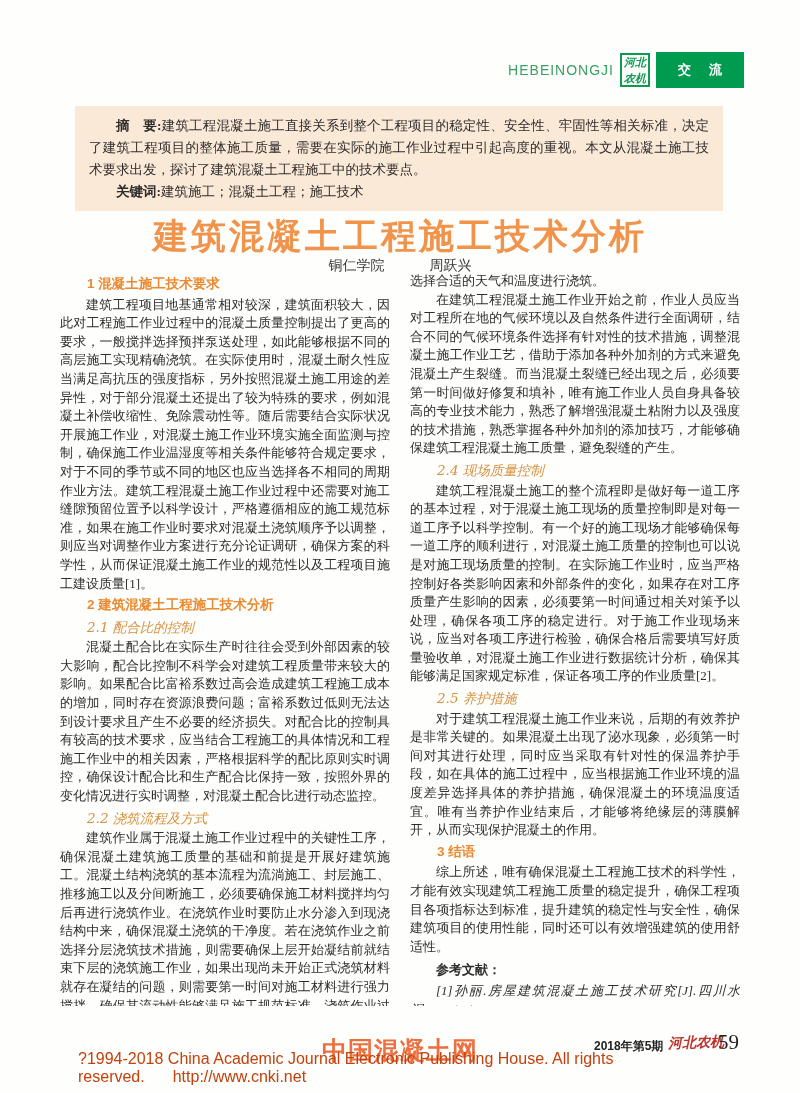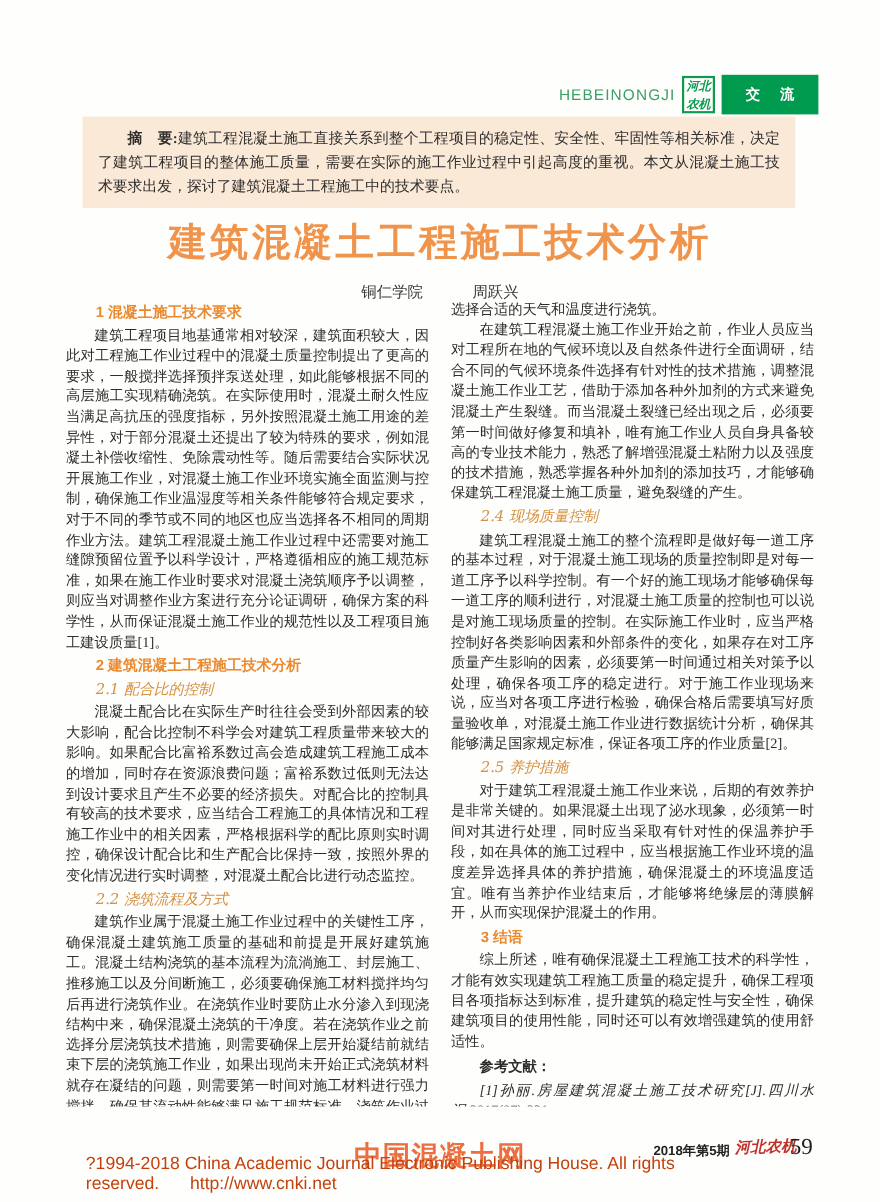--- a/index.html
+++ b/index.html
@@ -1,31 +1,31 @@
 <!DOCTYPE html>
 <html><head>
 <meta charset="utf-8">
 <style>
   html,body{margin:0;padding:0;}
   body{width:800px;height:1093px;background:#ffffff;font-family:"Liberation Serif","DejaVu Serif",serif;color:#2e2d2b;}
   .page{position:relative;width:800px;height:1093px;background:#fefefc;overflow:hidden;}
 
   
-  .header{position:absolute;top:68px;right:56px;display:flex;align-items:center;}
+  .header{position:absolute;top:52px;right:56px;display:flex;align-items:center;}
   .journal-en{color:#3aa064;font-family:"Liberation Sans","DejaVu Sans",sans-serif;font-size:14px;letter-spacing:1px;margin-right:6px;}
   .logo-box{width:30px;height:34px;border:2px solid #0f9a52;color:#0f9a52;font-size:11px;line-height:16px;text-align:center;font-weight:bold;font-style:italic;box-sizing:border-box;margin-right:6px;font-family:"DejaVu Serif",serif;}
   .tag-box{width:88px;height:36px;background:#009b4e;color:#ffffff;display:flex;align-items:center;justify-content:center;font-size:13px;font-weight:bold;font-family:"Liberation Sans","DejaVu Sans",sans-serif;letter-spacing:18px;text-indent:18px;}
 
   
   .abstract{position:absolute;left:75px;top:106px;width:648px;box-sizing:border-box;background:#fbe9d8;padding:9px 14px 8px 14px;font-size:13.5px;line-height:22px;text-align:justify;}
   .abstract p{margin:0;text-indent:2em;}
   .abstract b{font-weight:bold;}
 
   
-  .title{position:absolute;top:197px;left:0;width:100%;text-align:center;font-size:35px;font-weight:bold;color:#f0944c;font-family:"Liberation Sans","DejaVu Sans",sans-serif;letter-spacing:3px;}
+  .title{position:absolute;top:213px;left:0;width:100%;text-align:center;font-size:35px;font-weight:bold;color:#f0944c;font-family:"Liberation Sans","DejaVu Sans",sans-serif;letter-spacing:3px;}
   .authors{position:absolute;top:257px;left:0;width:100%;text-align:center;font-size:14px;color:#3a3a38;}
   .authors .aff{margin-right:45px;}
 
   
   .columns{position:absolute;top:272px;left:60px;width:680px;height:734px;display:flex;gap:20px;overflow:hidden;}
   .col{width:330px;font-size:13px;line-height:18.6px;text-align:justify;}
   .col p{margin:0;text-indent:2em;}
   .col p.cont{text-indent:0;}
   .sec-h{color:#ea8a30;font-weight:bold;font-family:"Liberation Sans","DejaVu Sans",sans-serif;font-size:13.5px;margin:3px 0 2px;text-indent:2em;}
   .sub-h{color:#d6903f;font-style:italic;font-size:13.5px;margin:3px 0 2px;text-indent:2em;font-family:"DejaVu Serif",serif;}
@@ -46,20 +46,21 @@
 <div class="page">
 
   <div class="header">
     <span class="journal-en">HEBEINONGJI</span>
     <span class="logo-box"><span>河北</span><br><span>农机</span></span>
     <span class="tag-box">交流</span>
   </div>
 
   <div class="abstract">
     <p><b>摘　要:</b><span>建筑工程混凝土施工直接关系到整个工程项目的稳定性、安全性、牢固性等相关标准，决定了建筑工程项目的整体施工质量，需要在实际的施工作业过程中引起高度的重视。本文从混凝土施工技术要求出发，探讨了建筑混凝土工程施工中的技术要点。</span></p>
+    <p><b>关键词:</b><span>建筑施工；混凝土工程；施工技术</span></p>
   </div>
 
   <div class="title">建筑混凝土工程施工技术分析</div>
 
   <div class="authors">
     <span class="aff">铜仁学院</span><span>周跃兴</span>
   </div>
 
   <div class="columns">
 

